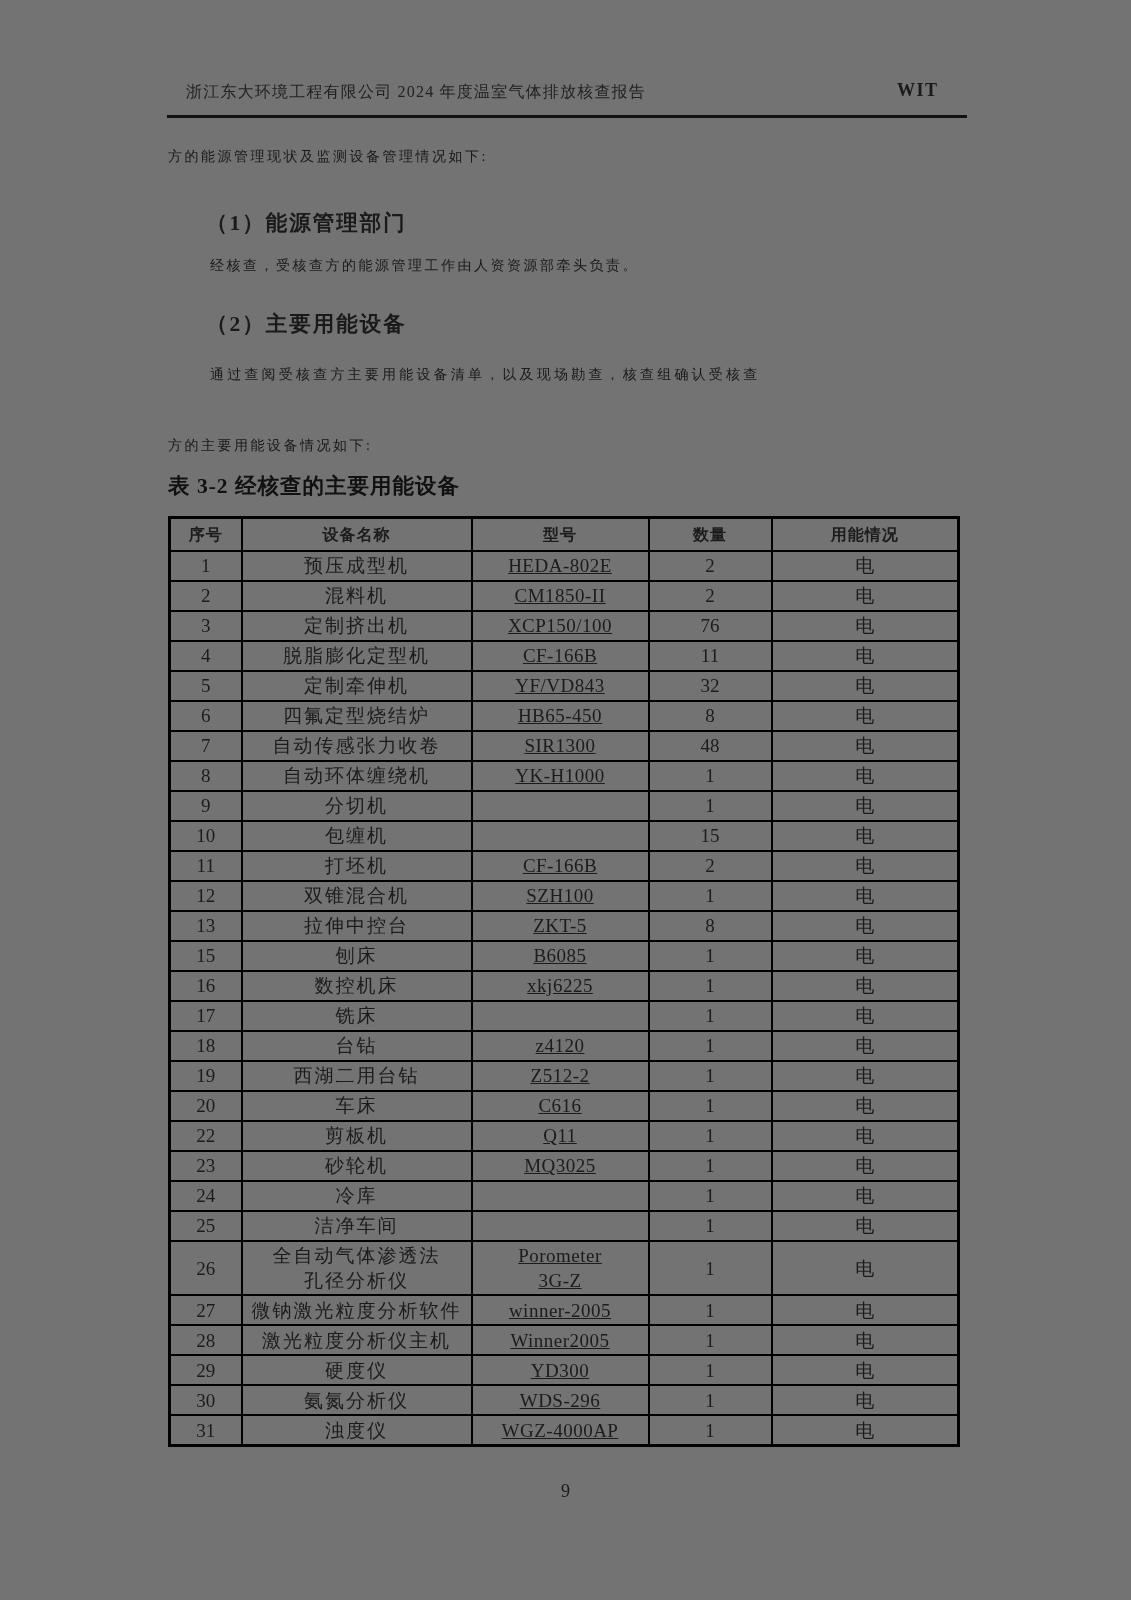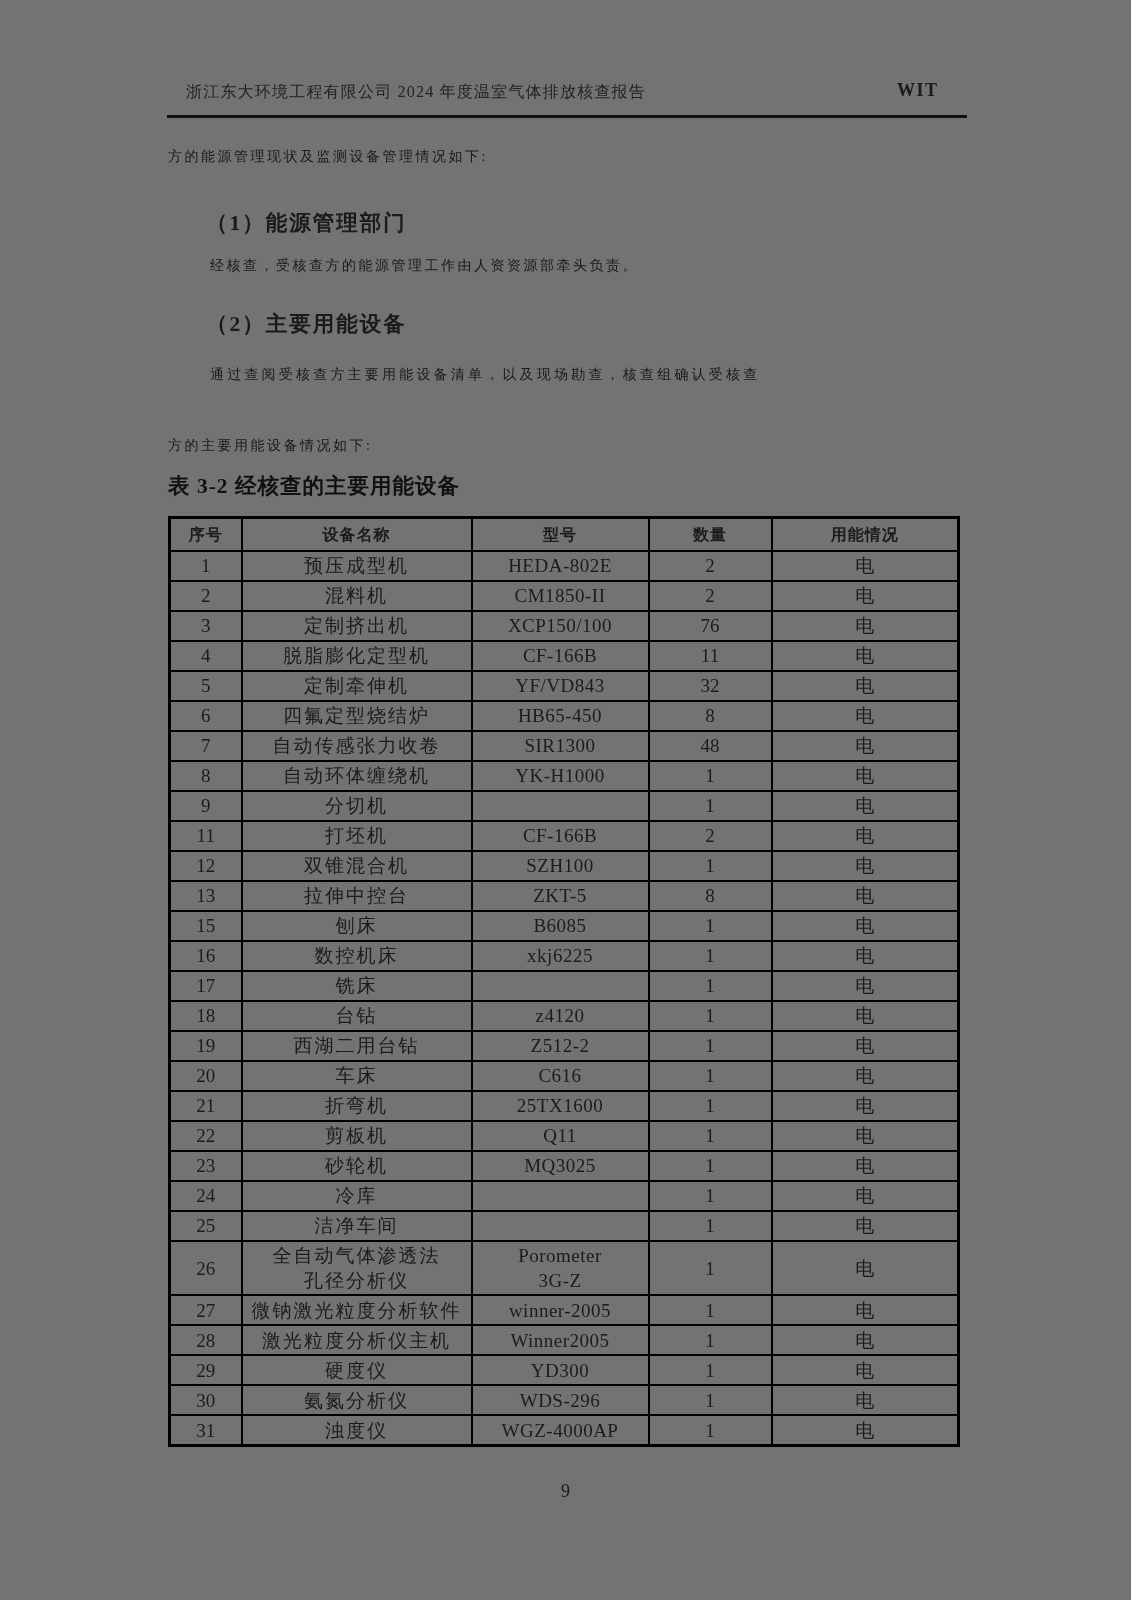--- a/index.html
+++ b/index.html
@@ -55,21 +55,21 @@
   table.equip th {
     height:29px; font-size:16px; font-weight:bold;
     letter-spacing:1px; text-align:center;
   }
   table.equip td {
     height:26px; font-size:19px; text-align:center;
     white-space:pre-line;
   }
   td.c-no { text-align:left; padding-left:2px; letter-spacing:0; }
   td.c-name { letter-spacing:2px; }
-  td.c-model { letter-spacing:0.5px; }
+  td.c-model { letter-spacing:0.5px;text-decoration:underline; }
   
   .page-num {
     position:absolute; top:1481px; left:0; width:1131px;
     text-align:center; font-size:18px; color:#1a1a1a;
   }
 </style>
 </head>
 <body>
 
 <div class="page">
@@ -162,20 +162,27 @@
           <td class="c-energy">电</td>
         </tr>
         <tr>
           <td class="c-no">9</td>
           <td class="c-name">分切机</td>
           <td class="c-model"></td>
           <td class="c-qty">1</td>
           <td class="c-energy">电</td>
         </tr>
         <tr>
+          <td class="c-no">10</td>
+          <td class="c-name">包缠机</td>
+          <td class="c-model"></td>
+          <td class="c-qty">15</td>
+          <td class="c-energy">电</td>
+        </tr>
+        <tr>
           <td class="c-no">11</td>
           <td class="c-name">打坯机</td>
           <td class="c-model">CF-166B</td>
           <td class="c-qty">2</td>
           <td class="c-energy">电</td>
         </tr>
         <tr>
           <td class="c-no">12</td>
           <td class="c-name">双锥混合机</td>
           <td class="c-model">SZH100</td>
@@ -221,27 +228,20 @@
           <td class="c-no">19</td>
           <td class="c-name">西湖二用台钻</td>
           <td class="c-model">Z512-2</td>
           <td class="c-qty">1</td>
           <td class="c-energy">电</td>
         </tr>
         <tr>
           <td class="c-no">20</td>
           <td class="c-name">车床</td>
           <td class="c-model">C616</td>
-          <td class="c-qty">1</td>
-          <td class="c-energy">电</td>
-        </tr>
-        <tr>
-          <td class="c-no">21</td>
-          <td class="c-name">折弯机</td>
-          <td class="c-model">25TX1600</td>
           <td class="c-qty">1</td>
           <td class="c-energy">电</td>
         </tr>
         <tr>
           <td class="c-no">22</td>
           <td class="c-name">剪板机</td>
           <td class="c-model">Q11</td>
           <td class="c-qty">1</td>
           <td class="c-energy">电</td>
         </tr>

